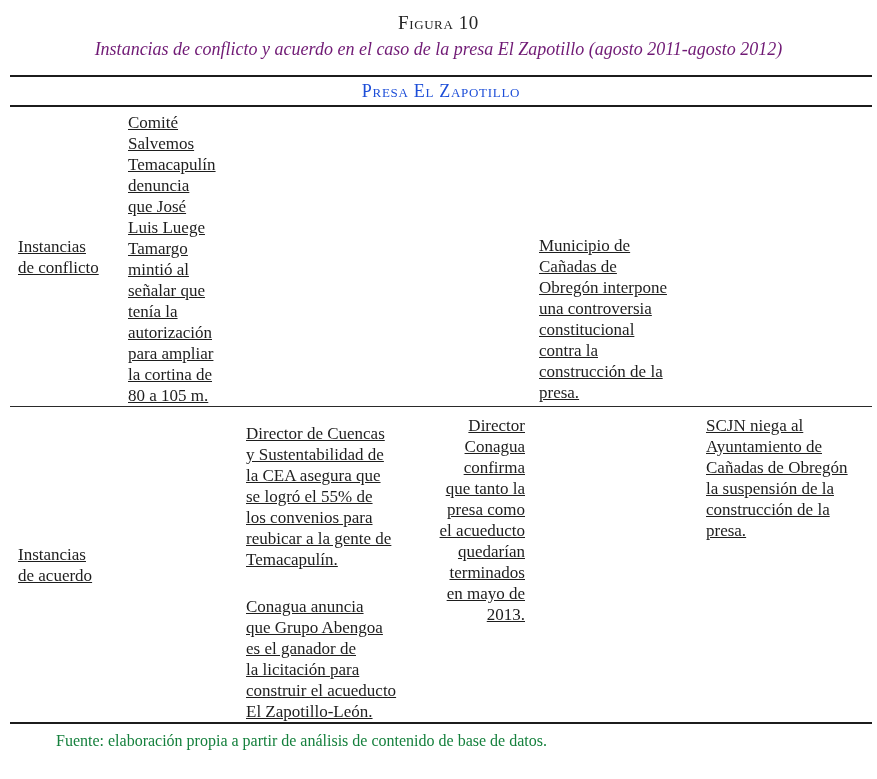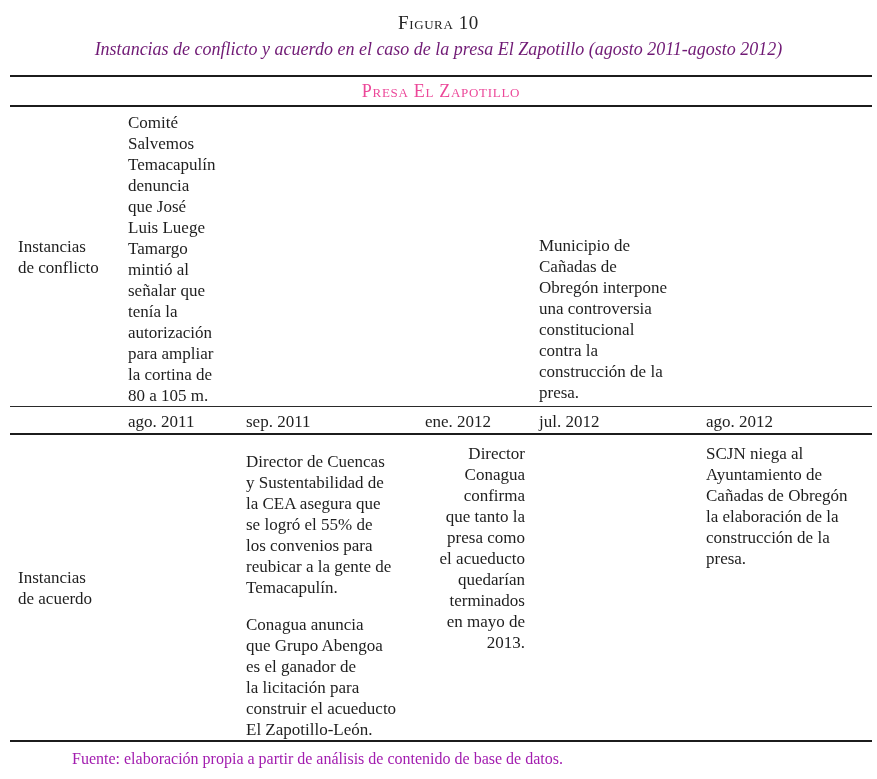--- a/index.html
+++ b/index.html
@@ -36,31 +36,32 @@
   .table-title-row {
     border-top: 2px solid #1c1c1c;
     border-bottom: 2px solid #1c1c1c;
     height: 32px;
     display: flex;
     align-items: center;
     justify-content: center;
     font-variant: small-caps;
     font-size: 18px;
     letter-spacing: 0.7px;
-    color: #ec4899;
+    color: #1d4ed8;
   }
 
   .grid {
     display: grid;
     grid-template-columns: 118px 118px 179px 114px 167px 166px;
   }
 
   .cell, .row-label, .date-cell {
     font-size: 17px;
     line-height: 21px;
+    text-decoration: underline;
   }
   .multiline { white-space: pre-line; }
 
   .row-conflict {
     min-height: 300px;
     border-bottom: 1px solid #2a2a2a;
   }
   .row-conflict .row-label {
     grid-column: 1;
     align-self: center;
@@ -87,29 +88,29 @@
     min-height: 303px;
     border-bottom: 2px solid #1c1c1c;
   }
   .row-agreement .row-label {
     grid-column: 1;
     align-self: center;
     padding-left: 8px;
   }
   .row-agreement .a-ago2011 { grid-column: 2; }
   .row-agreement .a-sep2011 { grid-column: 3; padding-top: 16px; padding-right: 8px; }
-  .row-agreement .a-sep2011 .para2 { margin-top: 16px; }
+  .row-agreement .a-sep2011 .para2 { margin-top: 26px; }
   .row-agreement .a-ene2012 { grid-column: 4; padding-top: 8px; padding-right: 14px; text-align: right; }
   .row-agreement .a-jul2012 { grid-column: 5; }
   .row-agreement .a-ago2012 { grid-column: 6; padding-top: 8px; padding-right: 6px; }
 
   .source-note {
-    margin: 8px 0 0 72px;
+    margin: 8px 0 0 56px;
     font-size: 16px;
-    color: #a21caf;
+    color: #15803d;
   }
 </style>
 </head>
 <body>
 
 <div class="page">
 
   <div class="figure-label">Figura 10</div>
 
   <div class="figure-caption">Instancias de conflicto y acuerdo en el caso de la presa El Zapotillo (agosto 2011-agosto 2012)</div>
@@ -141,27 +142,20 @@
 Cañadas de
 Obregón interpone
 una controversia
 constitucional
 contra la
 construcción de la
 presa.</div>
       <div class="cell c-ago2012"></div>
     </div>
 
-    <div class="grid row-dates">
-      <div class="date-cell d0">ago. 2011</div>
-      <div class="date-cell d1">sep. 2011</div>
-      <div class="date-cell d2">ene. 2012</div>
-      <div class="date-cell d3">jul. 2012</div>
-      <div class="date-cell d4">ago. 2012</div>
-    </div>
 
     <div class="grid row-agreement">
       <div class="row-label multiline">Instancias
 de acuerdo</div>
       <div class="cell a-ago2011"></div>
       <div class="cell a-sep2011">
         <div class="multiline para1">Director de Cuencas
 y Sustentabilidad de
 la CEA asegura que
 se logró el 55% de
@@ -182,21 +176,21 @@
 presa como
 el acueducto
 quedarían
 terminados
 en mayo de
 2013.</div>
       <div class="cell a-jul2012"></div>
       <div class="cell multiline a-ago2012">SCJN niega al
 Ayuntamiento de
 Cañadas de Obregón
-la elaboración de la
+la suspensión de la
 construcción de la
 presa.</div>
     </div>
 
   </div>
 
   <div class="source-note">Fuente: elaboración propia a partir de análisis de contenido de base de datos.</div>
 
 </div>
 

